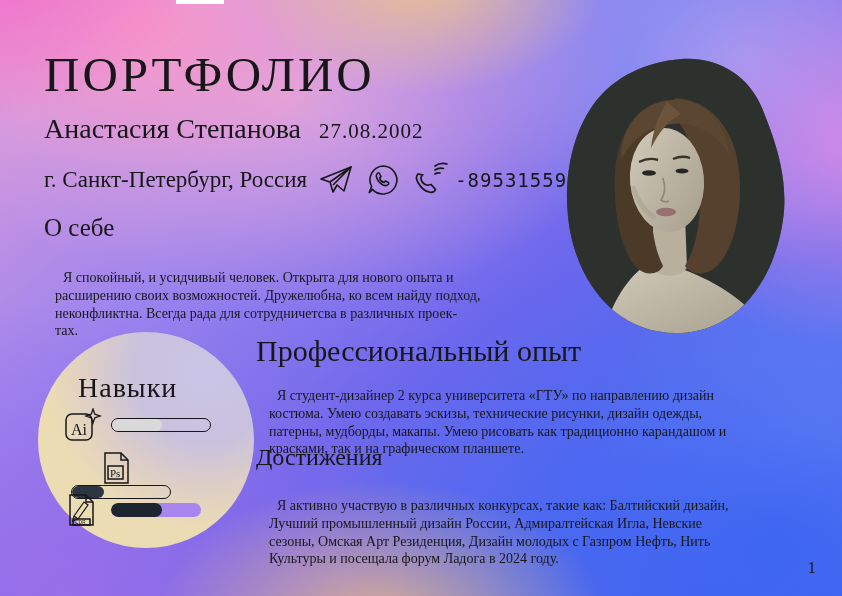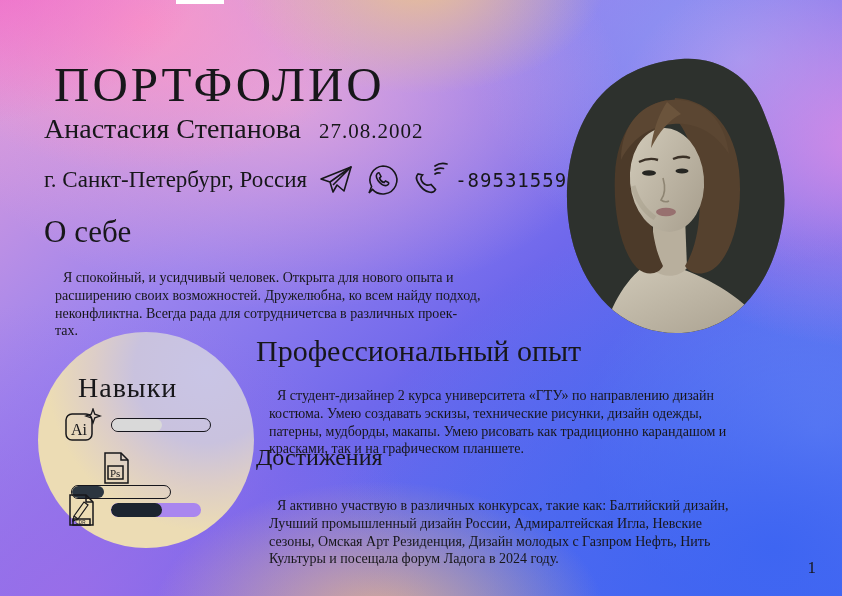--- a/index.html
+++ b/index.html
@@ -14,29 +14,29 @@
       radial-gradient(420px 330px at 103% 24%, rgba(233,140,228,.8), rgba(233,140,228,0) 62%),
       radial-gradient(380px 300px at 88% 10%, rgba(148,160,244,.9), rgba(148,160,244,0) 70%),
       radial-gradient(360px 220px at 45% 104%, rgba(238,185,134,.85), rgba(238,185,134,0) 63%),
       radial-gradient(520px 420px at 8% 100%, rgba(158,110,232,.85), rgba(158,110,232,0) 70%),
       radial-gradient(620px 480px at 92% 92%, rgba(60,100,242,.95), rgba(60,100,242,0) 72%),
       radial-gradient(340px 280px at 97% 72%, rgba(128,150,245,.85), rgba(128,150,245,0) 68%),
       linear-gradient(140deg,#e9a0d8 0%,#9b84ee 32%,#6f68ec 55%,#5b6cee 75%,#4a68f0 100%);
   }
   .abs{position:absolute;}
   .top-tab{left:176px;top:0;width:48px;height:4px;background:#ffffff;}
-  .page-title{left:44px;top:46px;margin:10px;font-size:49px;font-weight:400;letter-spacing:3px;}
+  .page-title{left:44px;top:46px;margin:0;font-size:49px;font-weight:400;letter-spacing:3px;}
   .name-row{left:44px;top:113px;font-size:28px;white-space:nowrap;}
   .birth-date{font-size:21px;margin-left:18px;letter-spacing:1px;}
   .location-row{left:44px;top:162px;display:flex;align-items:center;font-size:23px;white-space:nowrap;}
   .contact-icon{display:inline-block;margin-left:10px;}
   .contact-icon svg{display:block;}
   .phone-number{font-family:"DejaVu Sans Mono",monospace;font-size:19px;letter-spacing:1px;margin-left:4px;}
   .sec-h{margin:0;font-weight:400;}
-  .about-h{left:44px;top:214px;font-size:31px;}
+  .about-h{left:44px;top:214px;font-size:25px;}
   .about-p{left:44px;top:258px;width:500px;}
   .body-text{font-size:14px;font-weight:400;line-height:1.27;white-space:pre-line;text-indent:8px;margin:11px;}
   .exp-h{left:256px;top:334px;font-size:30px;}
   .exp-p{left:258px;top:376px;width:520px;}
   .ach-h{left:256px;top:444px;font-size:24px;}
   .ach-p{left:258px;top:486px;width:530px;}
   .page-num{right:26px;bottom:18px;font-size:17px;}
   
   .skills-circle{
     left:38px;top:332px;width:216px;height:216px;border-radius:50%;

